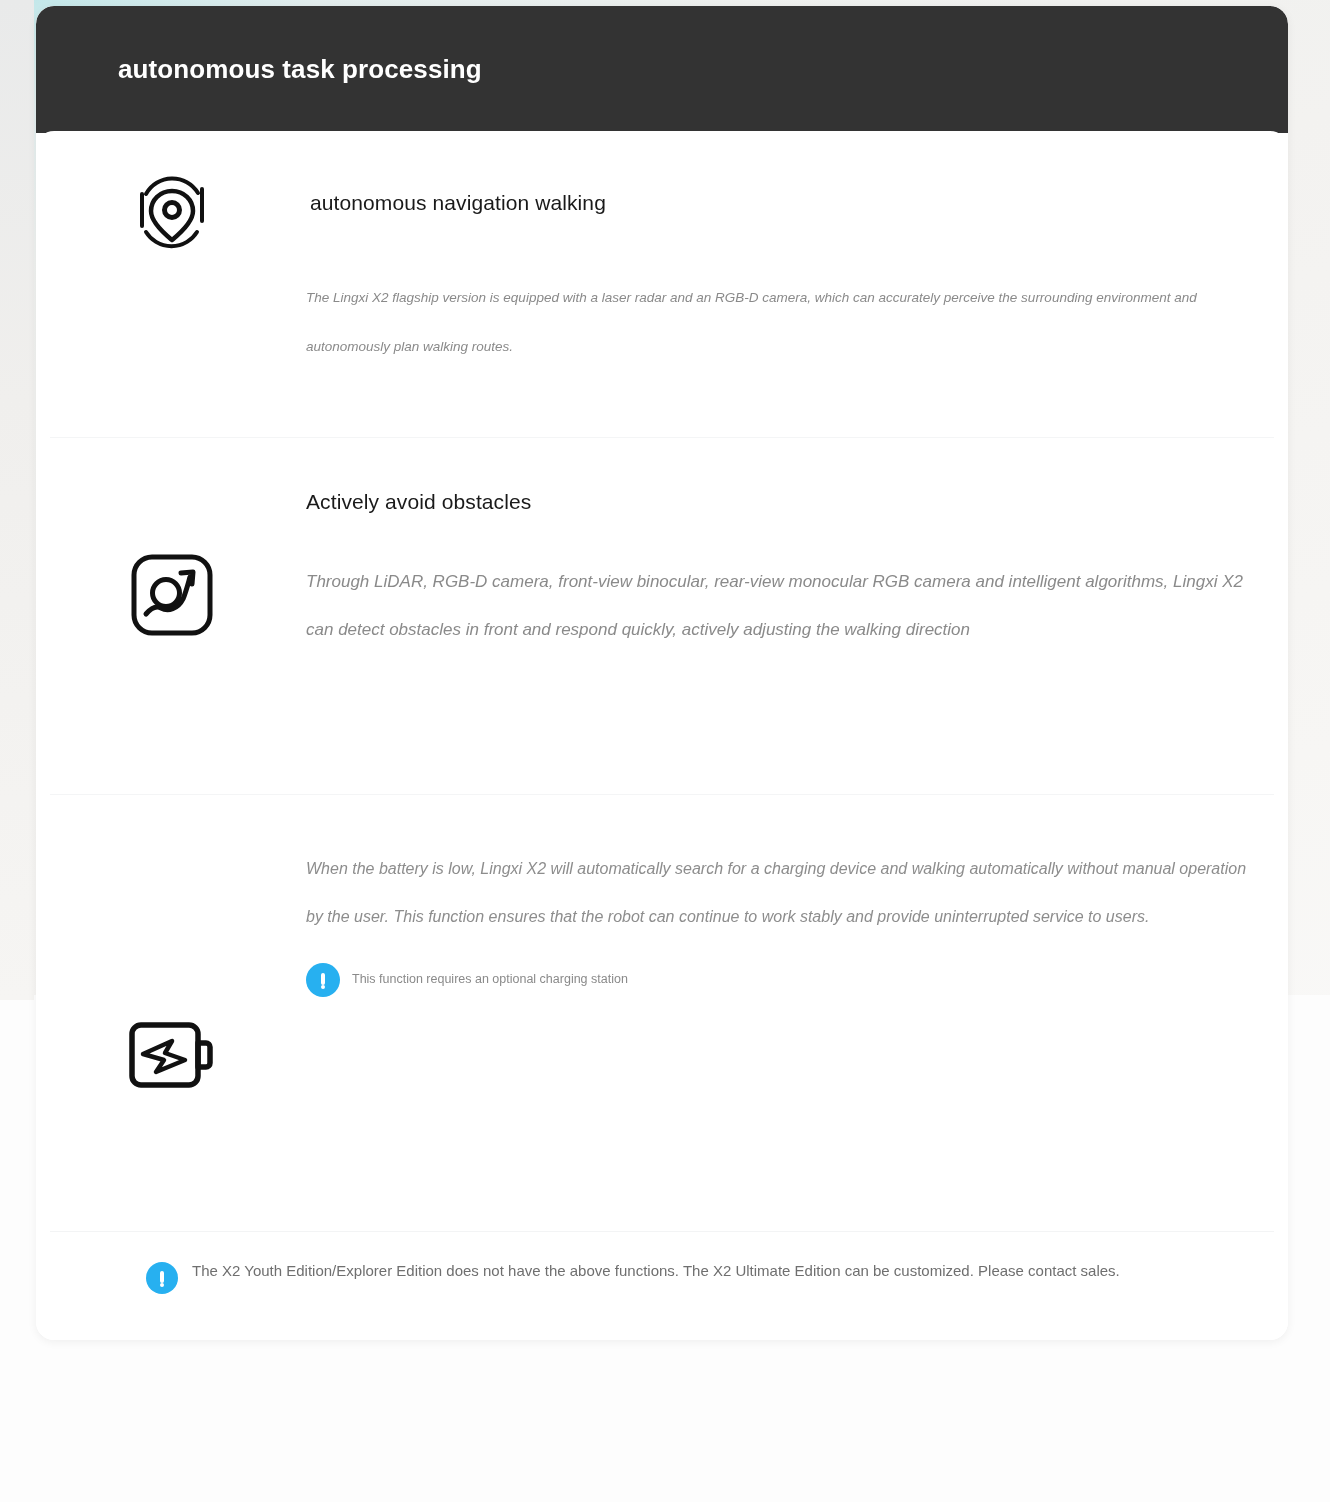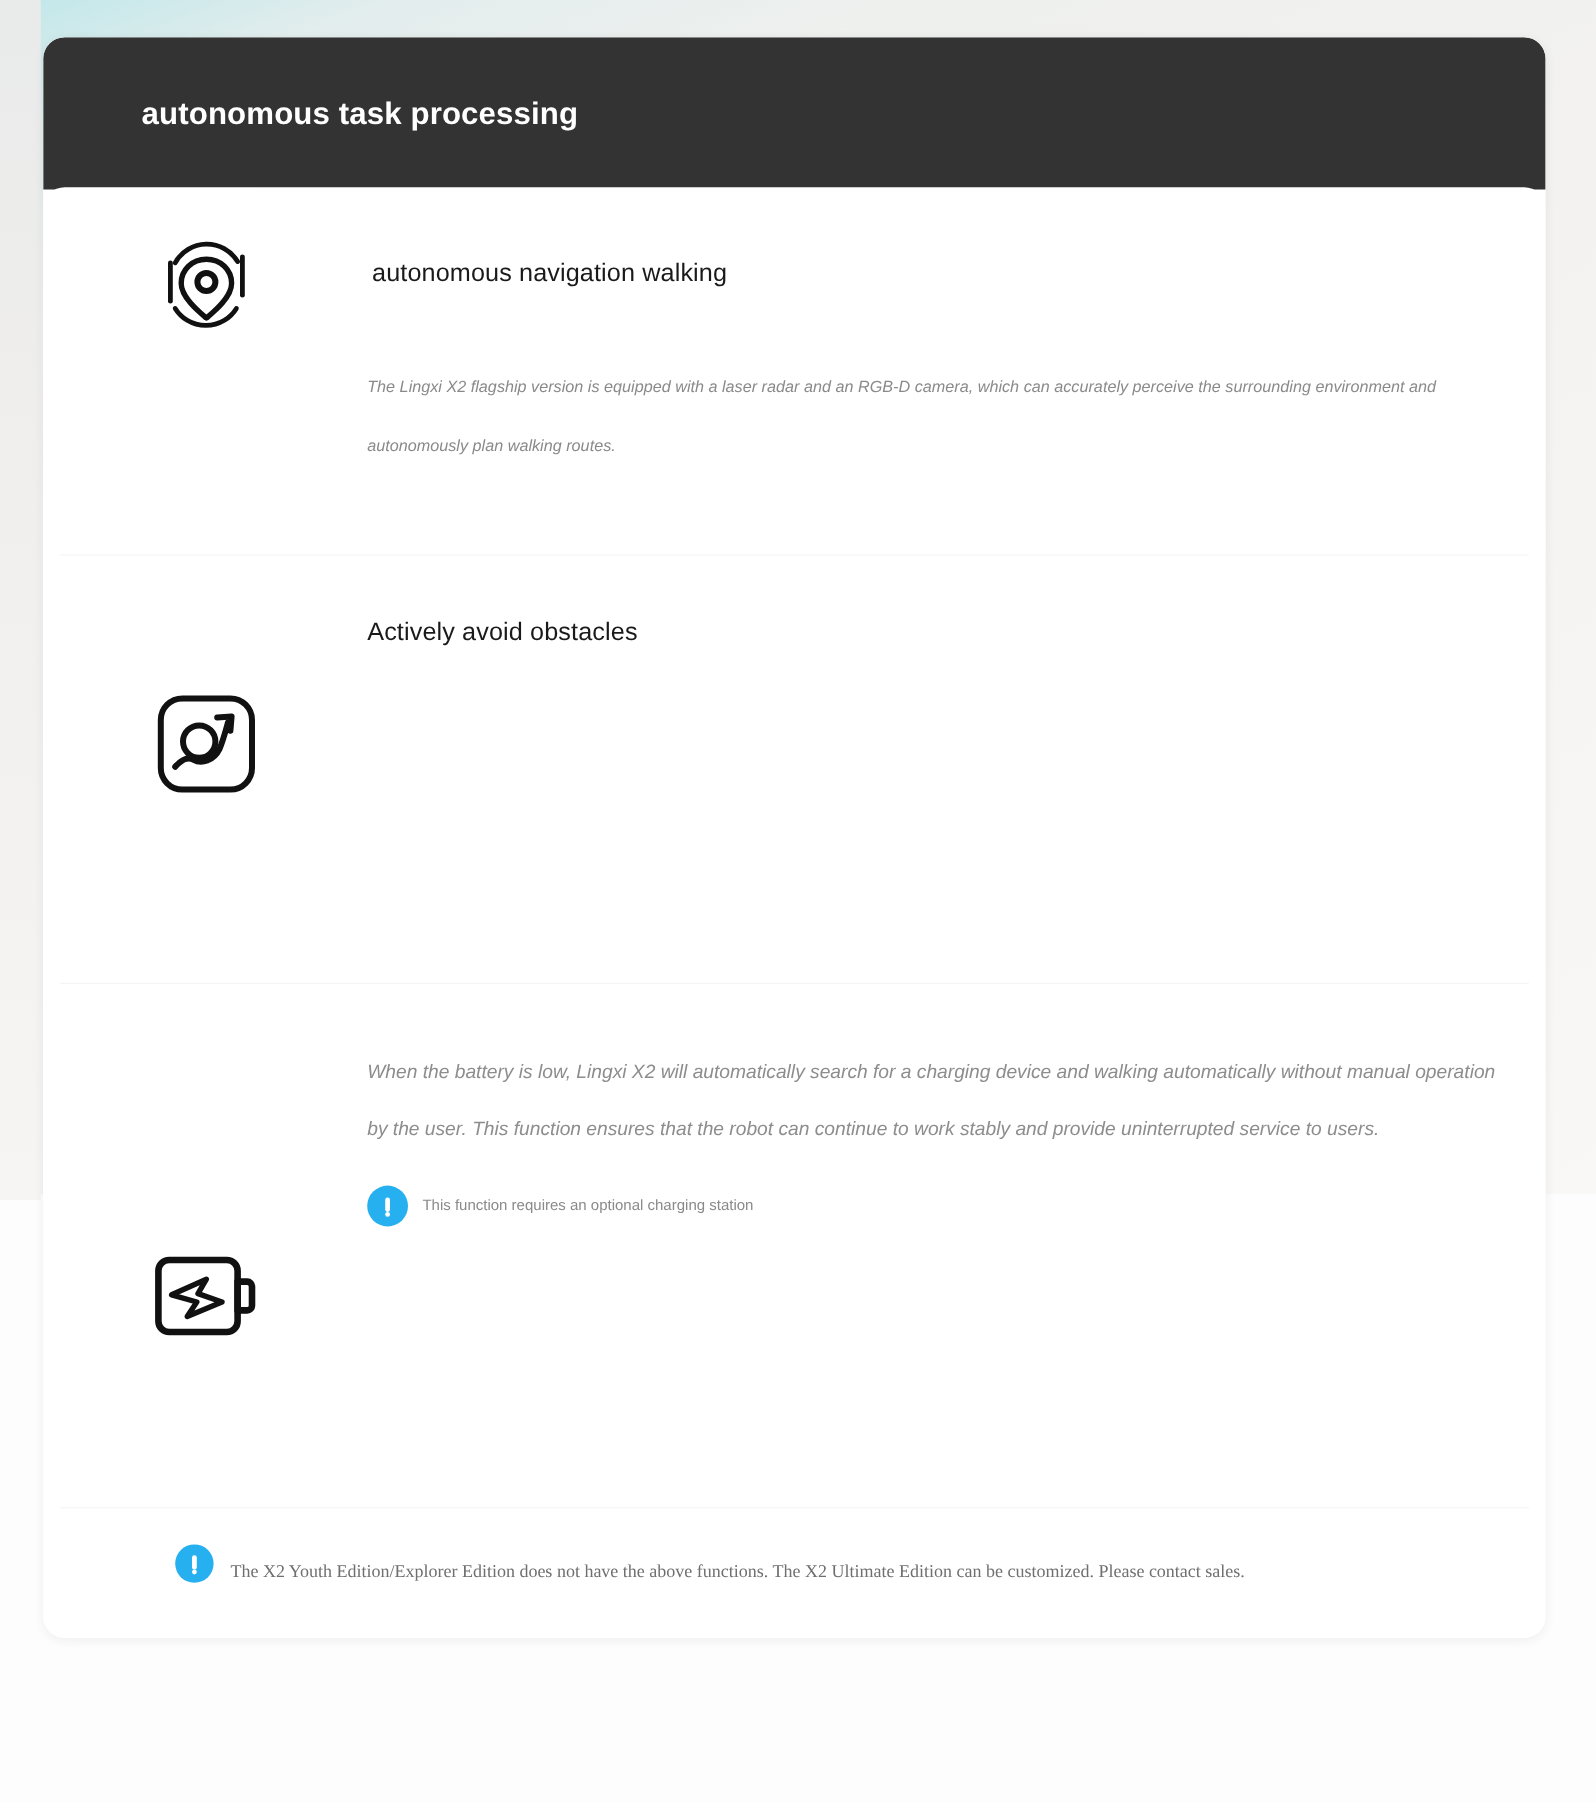--- a/index.html
+++ b/index.html
@@ -40,21 +40,21 @@
     position: absolute;
     left: 0; top: 0;
     width: 34px; height: 1000px;
     background: linear-gradient(180deg,#e9eaea 0%, #f0efed 40%, #f6f5f3 100%);
   }
 
   
   .card {
     position: absolute;
     left: 36px;
-    top: 31px;
+    top: 6px;
     width: 1252px;
     height: 1334px;
     border-radius: 18px;
     background: #ffffff;
     box-shadow: 0 2px 10px rgba(0,0,0,0.06);
     overflow: hidden;
   }
 
   .card-header {
     height: 127px;
@@ -194,24 +194,23 @@
   .excl-wrap { position: relative; display: flex; align-items: center; justify-content: center; }
 
   
   .footer-sep {
     height: 1px;
     background: #f3f4f5;
     margin: 0 14px;
   }
   .footer-note {
     display: flex;
-    align-items: flex-end;
+    align-items: flex-start;
     gap: 14px;
     padding: 30px 40px 0 110px;
-    font-family: Liberation Serif, serif;
   }
   .footer-note .excl-icon { width: 32px; height: 32px; }
   .footer-note-text {
     font-size: 15px;
     color: #6f6f6f;
   }
 </style>
 </head>
 <body>
 
@@ -253,20 +252,21 @@
         <svg width="88" height="88" viewBox="0 0 88 88" fill="none">
           <rect x="6" y="6" width="76" height="76" rx="18" stroke="#111" stroke-width="5" fill="none"></rect>
           <circle cx="38" cy="42" r="13.5" stroke="#111" stroke-width="5" fill="none"></circle>
           <path d="M18 63 C24 56 29 55 33 57 C40 61 50 58 55 48 C58 41 60 33 62 26" stroke="#111" stroke-width="5" fill="none" stroke-linecap="round"></path>
           <path d="M53 22 L65 21 L64 33" stroke="#111" stroke-width="5" fill="none" stroke-linecap="round" stroke-linejoin="round"></path>
         </svg>
       </div>
       <div class="feature-text">
         <div class="feature-title">Actively avoid obstacles</div>
         <div class="feature-desc">
+          <p>Through LiDAR, RGB-D camera, front-view binocular, rear-view monocular RGB camera and intelligent algorithms, Lingxi X2 can detect obstacles in front and respond quickly, actively adjusting the walking direction</p>
         </div>
       </div>
     </div>
 
     <div class="feature-sep"></div>
 
     <div class="feature row3">
       <div class="feature-icon">
         <svg width="92" height="80" viewBox="0 0 92 80" fill="none">
           <rect x="6" y="10" width="66" height="60" rx="9" stroke="#111" stroke-width="5.5" fill="none"></rect>

